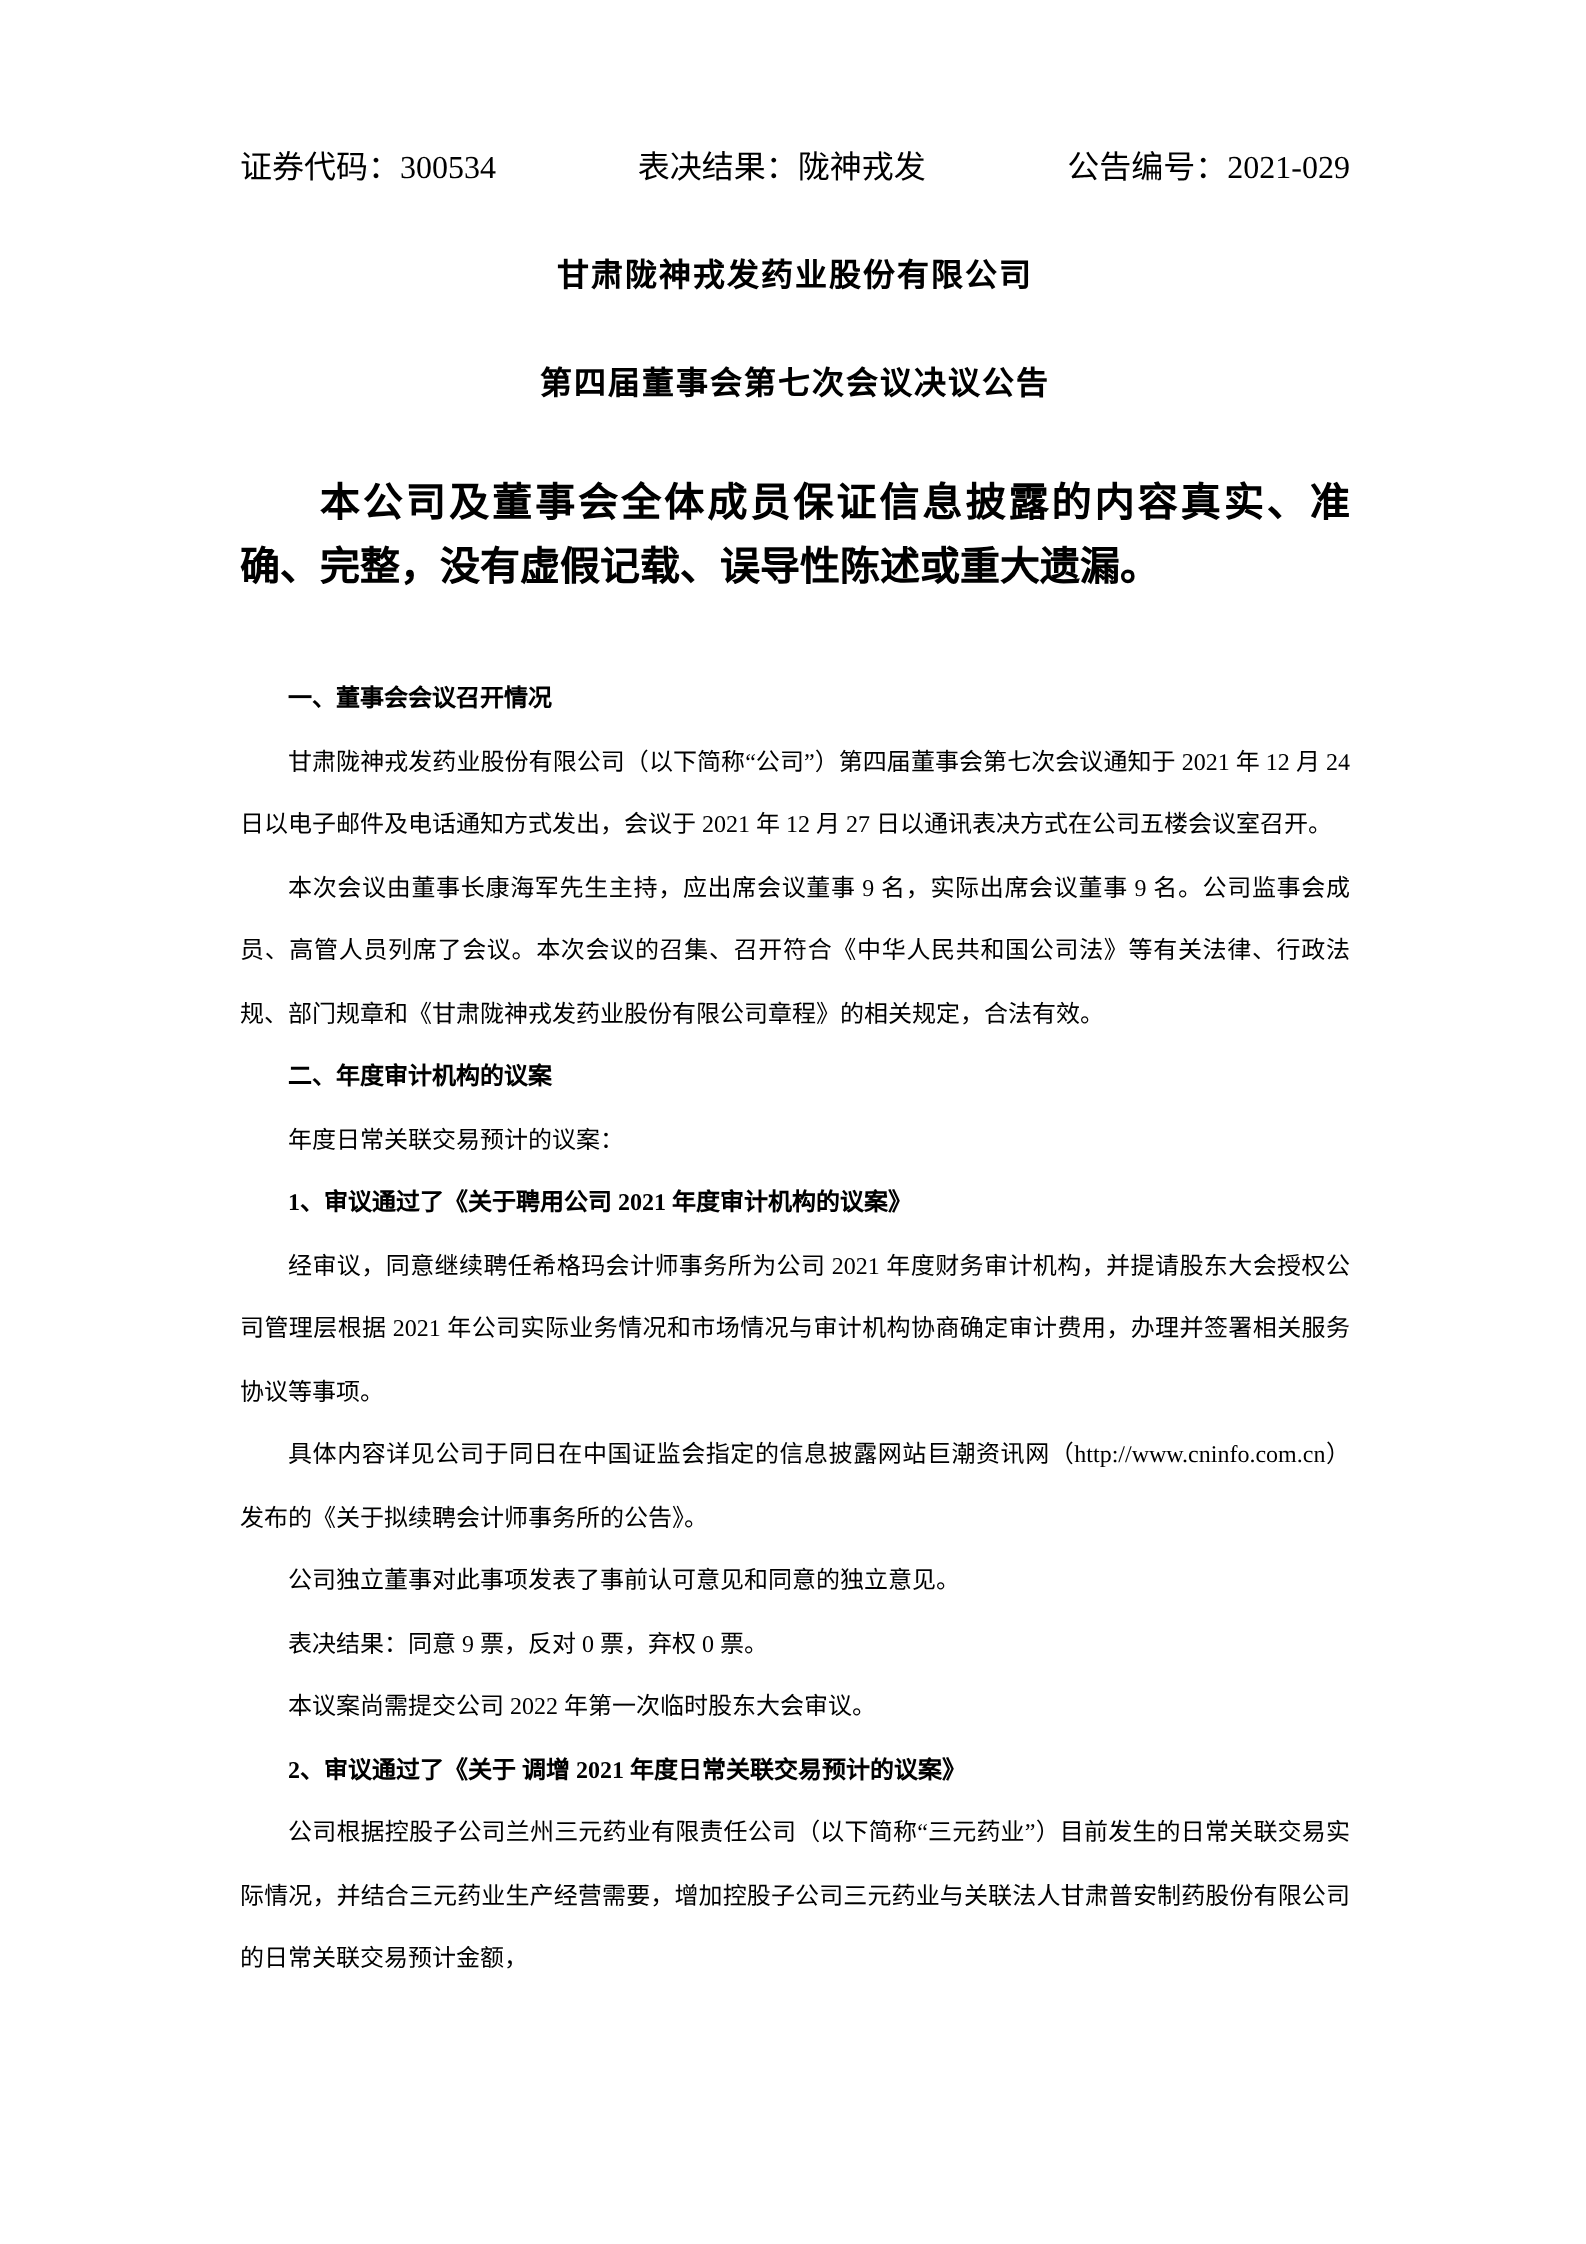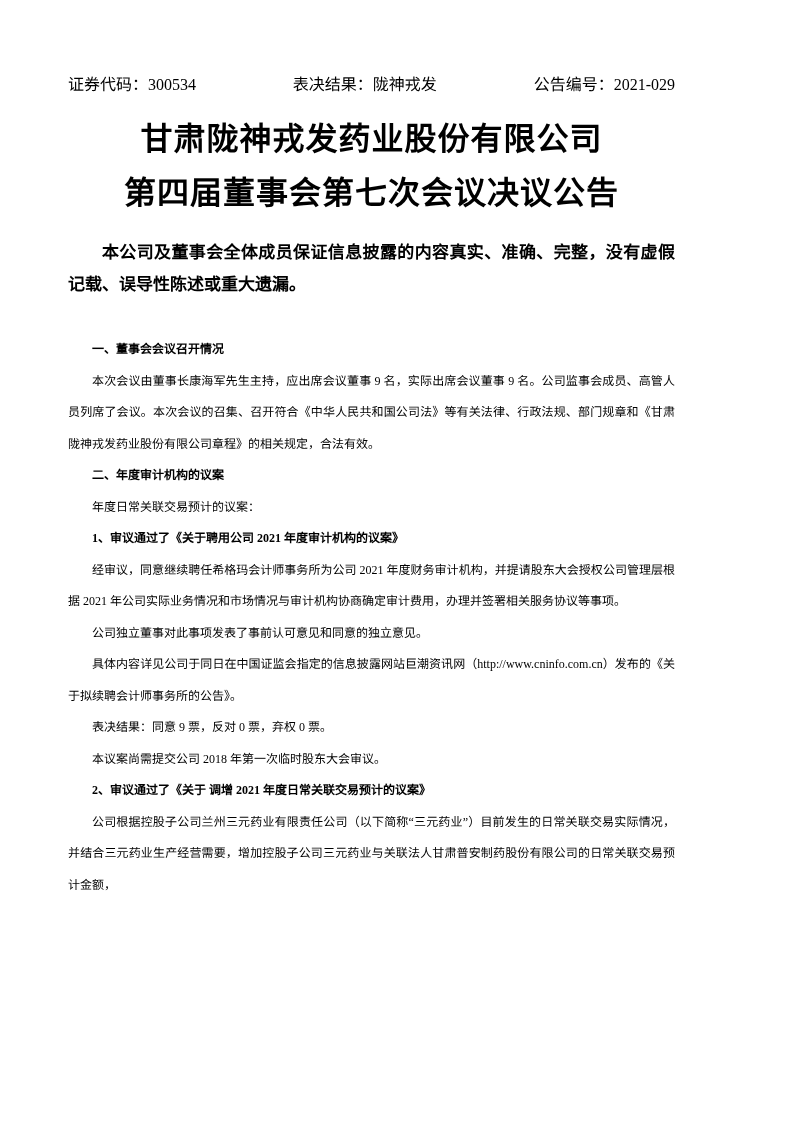--- a/index.html
+++ b/index.html
@@ -8,55 +8,55 @@
     padding: 0;
     background: #ffffff;
   }
   .page {
     position: relative;
     width: 793px;
     height: 1122px;
     margin: 0 auto;
     background: #ffffff;
     box-sizing: border-box;
-    padding: 75px 118px 0 68px;
+    padding: 75px 118px 0 120px;
     font-family: "Liberation Serif", "DejaVu Serif", serif;
     color: #000000;
     overflow: hidden;
   }
   .header-row {
     display: flex;
     justify-content: space-between;
     align-items: baseline;
     font-size: 16px;
     line-height: 20px;
     white-space: nowrap;
   }
   .doc-title {
     text-align: center;
     font-weight: bold;
-    font-size: 32px;
+    font-size: 16px;
     line-height: 40px;
     letter-spacing: 1px;
   }
   .doc-title .line1 { margin-top: 24px; }
   .doc-title .line2 { margin-top: 14px; }
   .doc-body {
     font-size: 12px;
     line-height: 31.5px;
     text-align: justify;
     font-family: Liberation Serif, serif;
   }
   .doc-body p {
     margin: 0;
     text-indent: 2em;
   }
   .disclaimer {
     margin-top: 24px;
-    font-size: 17px;
+    font-size: 20px;
     line-height: 31.5px;
     text-align: justify;
     text-indent: 2em;
     font-weight: bold;
   }
   .section-start { margin-top: 34px !important; }
   .bold { font-weight: bold; }
 </style>
 </head>
 <body>
@@ -72,30 +72,31 @@
   <div class="doc-title">
     <div class="line1">甘肃陇神戎发药业股份有限公司</div>
     <div class="line2">第四届董事会第七次会议决议公告</div>
   </div>
 
   <div class="disclaimer">本公司及董事会全体成员保证信息披露的内容真实、准确、完整，没有虚假记载、误导性陈述或重大遗漏。</div>
 
   <div class="doc-body">
 
     <p class="bold section-start">一、董事会会议召开情况</p>
+    <p>甘肃陇神戎发药业股份有限公司（以下简称“公司”）第四届董事会第七次会议通知于 2021 年 12 月 24 日以电子邮件及电话通知方式发出，会议于 2021 年 12 月 27 日以通讯表决方式在公司五楼会议室召开。</p>
     <p>本次会议由董事长康海军先生主持，应出席会议董事 9 名，实际出席会议董事 9 名。公司监事会成员、高管人员列席了会议。本次会议的召集、召开符合《中华人民共和国公司法》等有关法律、行政法规、部门规章和《甘肃陇神戎发药业股份有限公司章程》的相关规定，合法有效。</p>
 
     <p class="bold">二、年度审计机构的议案</p>
     <p>年度日常关联交易预计的议案：</p>
 
     <p class="bold">1、审议通过了《关于聘用公司 2021 年度审计机构的议案》</p>
     <p>经审议，同意继续聘任希格玛会计师事务所为公司 2021 年度财务审计机构，并提请股东大会授权公司管理层根据 2021 年公司实际业务情况和市场情况与审计机构协商确定审计费用，办理并签署相关服务协议等事项。</p>
+    <p>具体内容详见公司于同日在中国证监会指定的信息披露网站巨潮资讯网（http://www.cninfo.com.cn）发布的《关于拟续聘会计师事务所的公告》。</p>
     <p>公司独立董事对此事项发表了事前认可意见和同意的独立意见。</p>
-    <p>具体内容详见公司于同日在中国证监会指定的信息披露网站巨潮资讯网（http://www.cninfo.com.cn）发布的《关于拟续聘会计师事务所的公告》。</p>
     <p>表决结果：同意 9 票，反对 0 票，弃权 0 票。</p>
-    <p>本议案尚需提交公司 2018 年第一次临时股东大会审议。</p>
+    <p>本议案尚需提交公司 2022 年第一次临时股东大会审议。</p>
 
     <p class="bold">2、审议通过了《关于 调增 2021 年度日常关联交易预计的议案》</p>
     <p>公司根据控股子公司兰州三元药业有限责任公司（以下简称“三元药业”）目前发生的日常关联交易实际情况，并结合三元药业生产经营需要，增加控股子公司三元药业与关联法人甘肃普安制药股份有限公司的日常关联交易预计金额，</p>
 
   </div>
 
 </div>
 
 </body></html>

